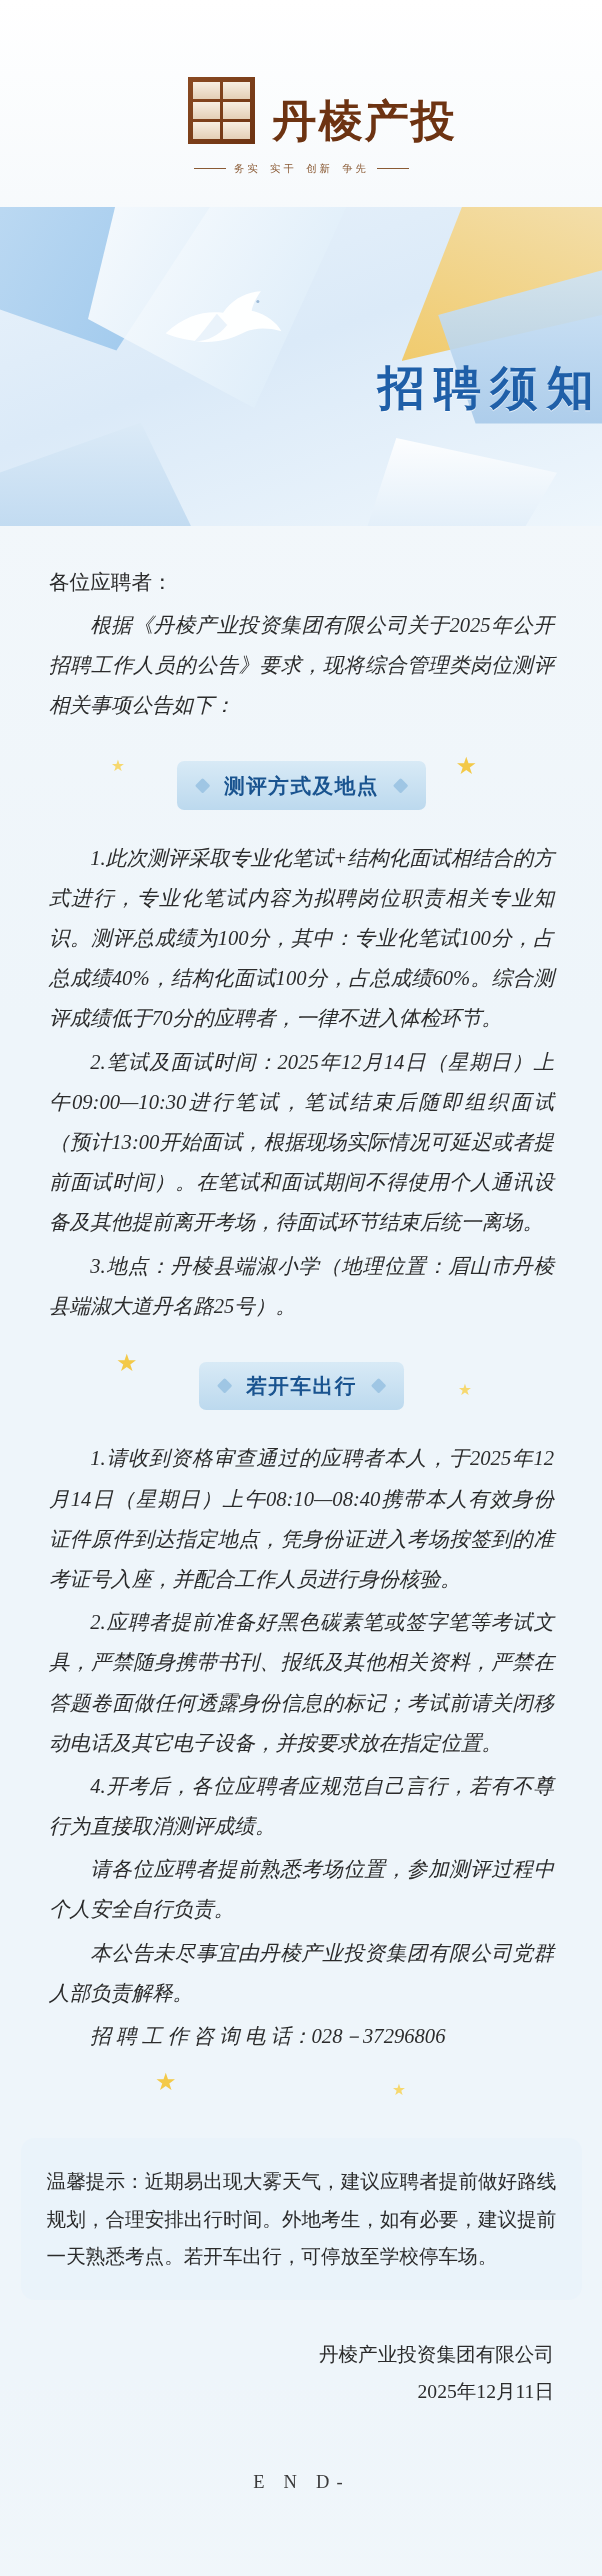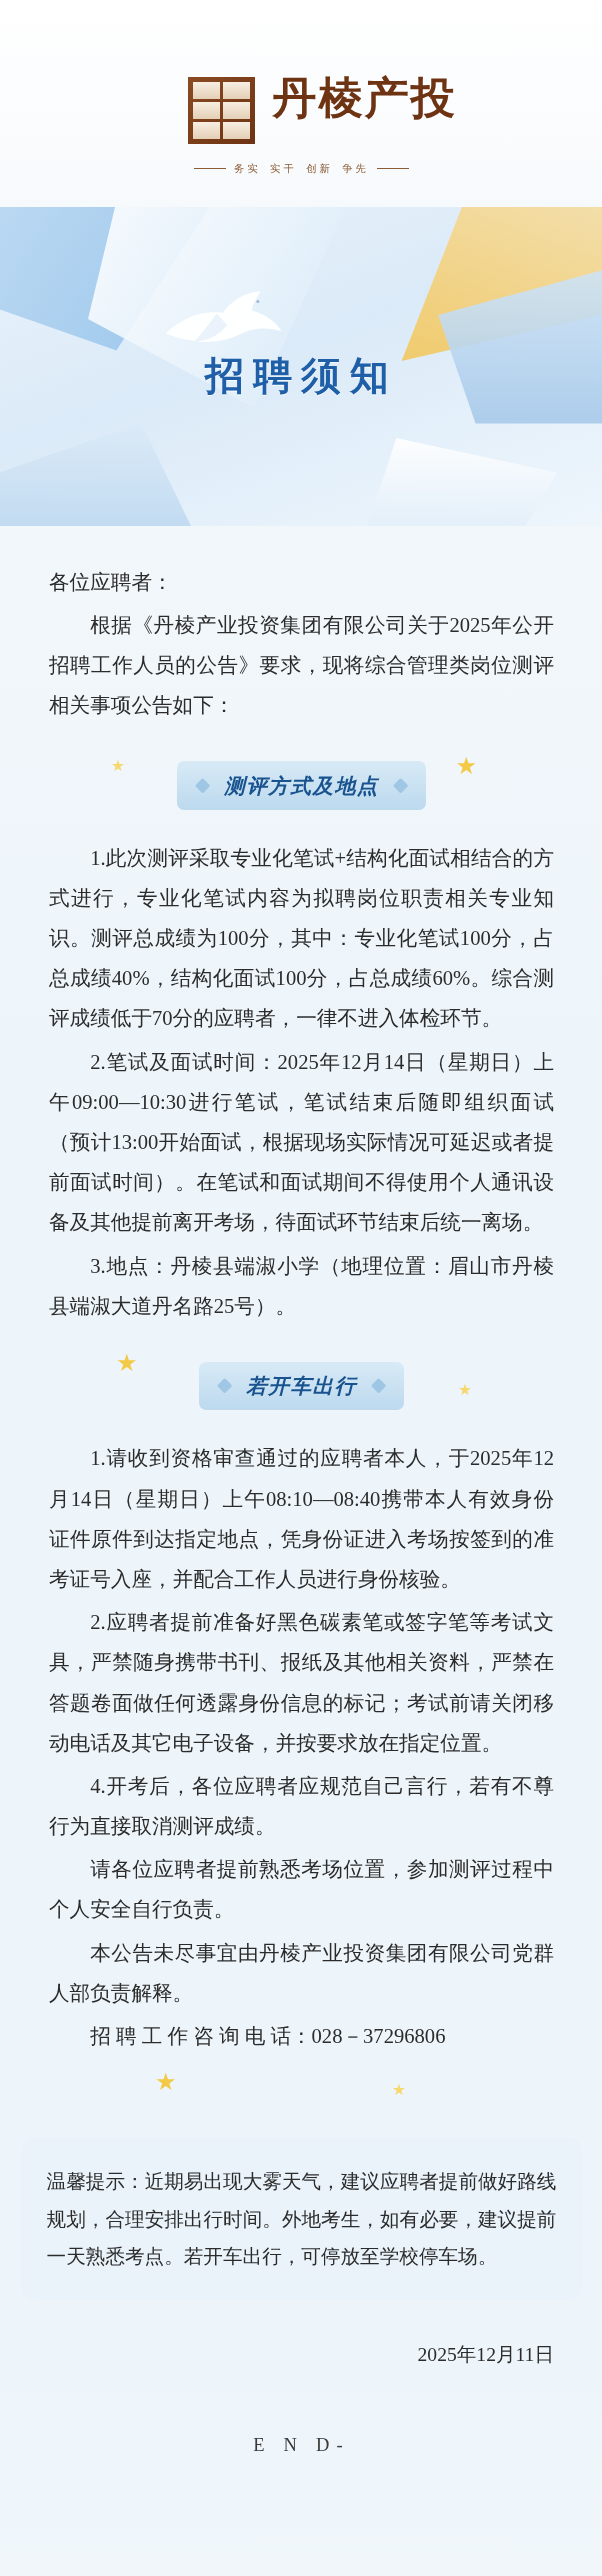--- a/index.html
+++ b/index.html
@@ -24,21 +24,21 @@
     justify-content: center;
   }
   .logo-wrap {
     width: 376px;
     display: flex;
     flex-direction: column;
     align-items: center;
   }
   .logo-row {
     display: flex;
-    align-items: flex-start;
+    align-items: flex-end;
     gap: 17.5px;
     padding-left: 42px;
   }
   .logo-mark {
     width: 67px;
     height: 67px;
     position: relative;
     background: #7a3f1c;
     background: linear-gradient(135deg,#8a4a22 0%, #6d3312 100%);
     display: grid;
@@ -133,62 +133,61 @@
   .dove {
     position: absolute;
     top: 77px;
     left: 155px;
     width: 134px;
     height: 82px;
   }
   .hero-title {
     position: absolute;
     left: 0; right: 0;
-    top: 142px;
-    text-align: center;
-    font-family: "Liberation Serif", serif;
-    font-size: 39px;
+    top: 150px;
+    text-align: right;
+    font-family: "Liberation Serif", serif;
+    font-size: 47px;
     font-weight: bold;
     letter-spacing: 9.3px;
     color: #1f5fa8;
     text-shadow: 0 1px 0 rgba(255,255,255,.7);
   }
 
   
   .content {
     padding: 36px 49px 0 49px;
   }
   p.para {
     font-family: "Liberation Serif", serif;
     font-size: 20.6px;
     line-height: 1.95;
     color: #2b2b2b;
     text-align: justify;
     text-justify: inter-ideograph;
     margin-bottom: 3.1px;
   }
-  p.indent { text-indent: 2em; }
+  p.indent { text-indent: 2em; font-style: italic; }
 
   .section-head {
     display: flex;
     justify-content: center;
     margin: 36px 0 28px 0;
   }
   .pill {
     position: relative;
     background: #cfe4f3;
     background: linear-gradient(180deg,#d8eaf6,#bcd9ee);
     border-radius: 7.2px;
     padding: 10.3px 47px;
     font-family: "Liberation Serif", serif;
     font-size: 20.6px;
     font-weight: bold;
     letter-spacing: 1.5px;
     color: #19538f;
-    font-style: italic;
   }
   .pill::before, .pill::after {
     content: "";
     position: absolute;
     top: 50%;
     width: 11.3px; height: 11.3px;
     background: #9fc6e4;
     transform: translateY(-50%) rotate(45deg);
     border-radius: 1.5px;
   }
@@ -314,18 +313,19 @@
   <div style="position:relative;height:46px;">
     <span class="star" style="position:absolute; left:155px; top:10.3px;">★</span>
     <span class="star small" style="position:absolute; left:392px; top:23px;">★</span>
   </div>
 
   <div class="tip-box">
     <p>温馨提示：近期易出现大雾天气，建议应聘者提前做好路线规划，合理安排出行时间。外地考生，如有必要，建议提前一天熟悉考点。若开车出行，可停放至学校停车场。</p>
   </div>
 
   <div class="signature">
+    <div>丹棱产业投资集团有限公司</div>
     <div>2025年12月11日</div>
   </div>
 
   <div class="end-mark">E N D-</div>
 </div>
 
 
 </body></html>

